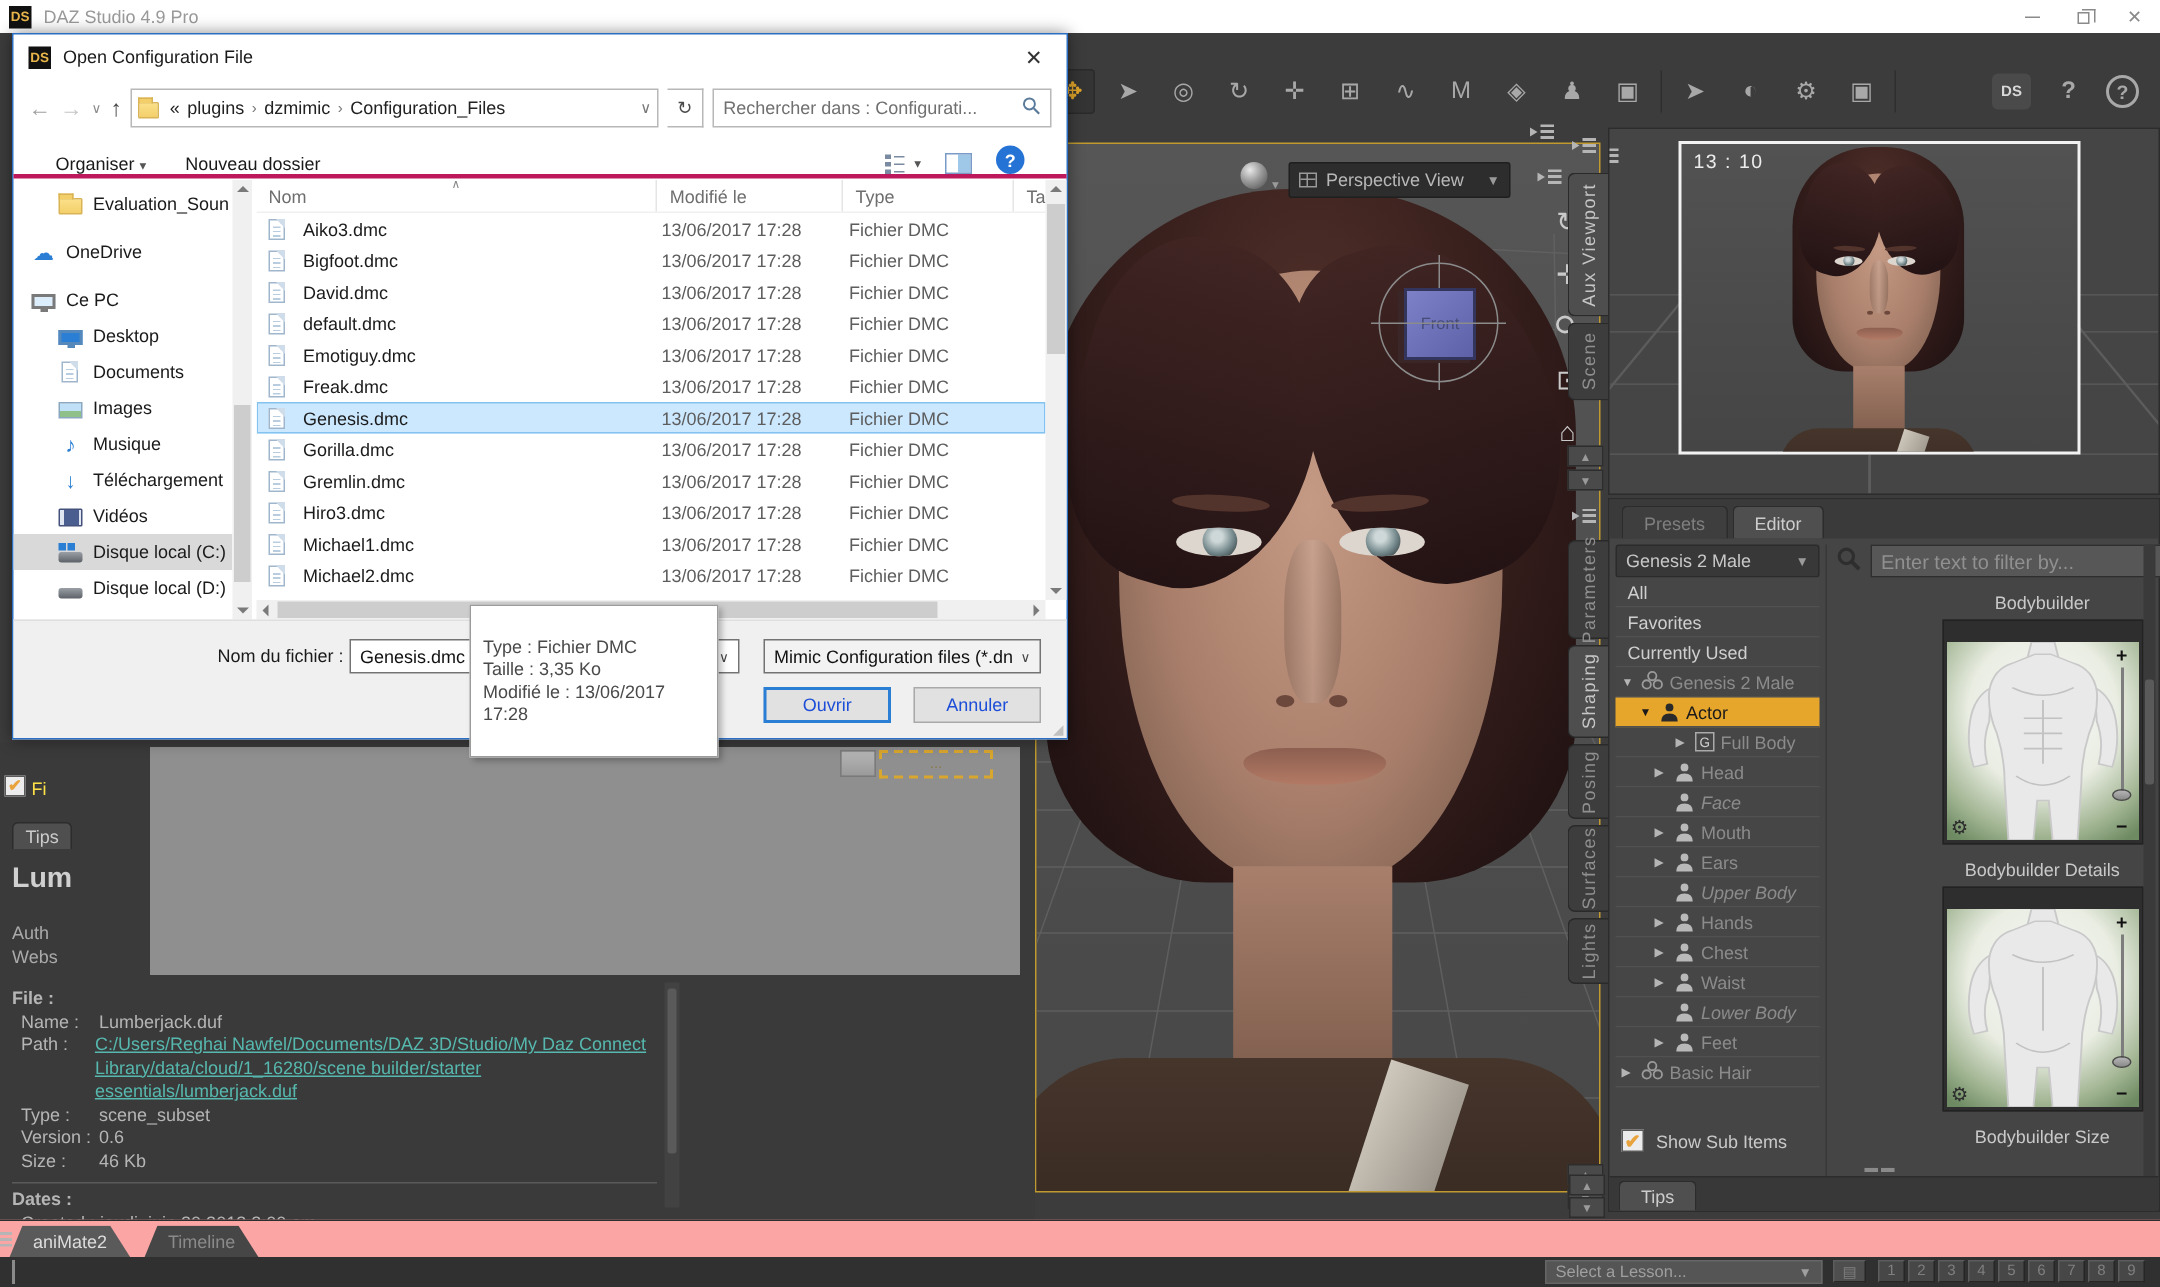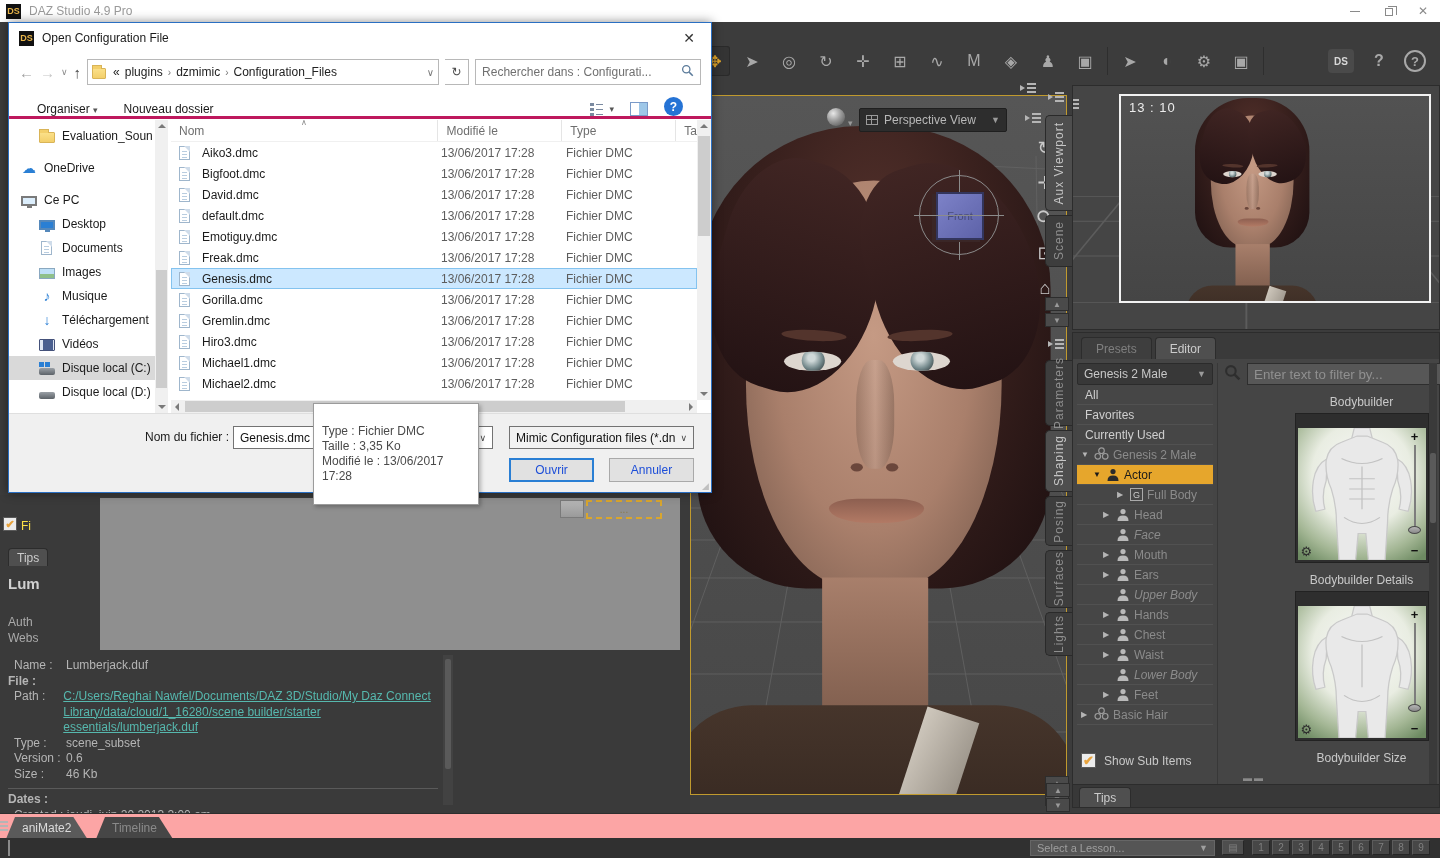--- a/index.html
+++ b/index.html
@@ -295,21 +295,21 @@
       <line x1="0" y1="18" x2="380" y2="18"></line>
         <line x1="0" y1="76" x2="380" y2="76"></line>
       <line x1="0" y1="158" x2="380" y2="158"></line>
         <line x1="0" y1="268" x2="380" y2="268"></line>
       <line x1="60" y1="0" x2="-60" y2="330"></line>
         <line x1="180" y1="0" x2="180" y2="330"></line>
       <line x1="300" y1="0" x2="420" y2="330"></line>
     </g>
   </svg>
   <span class="a pm" style="right:10px;top:12px"></span>
-  <div class="a frame" style="left:46px;top:8px;width:312px;height:209px">
+  <div class="a frame" style="left:46px;top:8px;width:268px;height:209px">
     <div class="face3d a" style="left:74px;top:2px;transform:scale(.44);transform-origin:0 0">
       <div class="hair"></div>
         <div class="skin"></div>
       <div class="fringe fl"></div>
         <div class="fringe fr"></div>
       <div class="brow bl"></div>
         <div class="brow br"></div>
       <div class="eye el">
           <i class="iris"></i>
         </div>
@@ -558,30 +558,30 @@
 
 
 <div class="a" style="left:0;top:495px;width:690px;height:318px;background:#3a3a3a">
   <span class="chk a" style="left:3px;top:22px;width:14px;height:14px;font-size:11px;line-height:12px">✔</span>
   <span class="a" style="left:21px;top:24px;color:#fde047">Fi</span>
   <div class="a" style="left:100px;top:3px;width:580px;height:152px;background:#8f8f8f">
     <div class="a" style="left:460px;top:2px;width:24px;height:18px;background:linear-gradient(#b5b5b5,#9a9a9a);border:1px solid #7a7a7a"></div>
     <div class="a" style="left:486px;top:2px;width:76px;height:19px;border:2px dashed #d9a62e;color:#8a7a4a;display:flex;align-items:center;justify-content:center;font-size:10px">...</div>
   </div>
   <span class="a ptab on" style="left:8px;top:53px;height:18px;max-width:90px;overflow:hidden;padding:0 8px">Tips</span>
-  <b class="a" style="left:8px;top:80px;color:#d0d0d0;font-weight:bold;font-size:15px">Lum</b>
+  <b class="a" style="left:8px;top:80px;color:#d0d0d0;font-weight:bold;font-size:19px">Lum</b>
   <span class="a" style="left:8px;top:120px;color:#aaa">Auth</span>
   <span class="a" style="left:8px;top:136px;color:#aaa">Webs</span>
 
   <div class="a" style="left:8px;top:163px;width:430px;color:#b5b5b5;line-height:15.5px">
+    <div><b style="font-weight:bold">File :</b></div>
     <div style="display:flex">
         <span style="width:58px;padding-left:6px">Name :</span>
         <span>Lumberjack.duf</span>
       </div>
-    <div><b style="font-weight:bold">File :</b></div>
     <div style="display:flex">
         <span style="width:58px;padding-left:6px">Path :</span>
       <span style="color:#56b8ae;text-decoration:underline"><span>C:/Users/Reghai Nawfel/Documents/DAZ 3D/Studio/My Daz Connect</span><br><span>Library/data/cloud/1_16280/scene builder/starter essentials/lumberjack.duf</span></span>
     </div>
     <div style="display:flex">
         <span style="width:58px;padding-left:6px">Type :</span>
         <span>scene_subset</span>
       </div>
     <div style="display:flex">
         <span style="width:58px;padding-left:6px">Version :</span>

